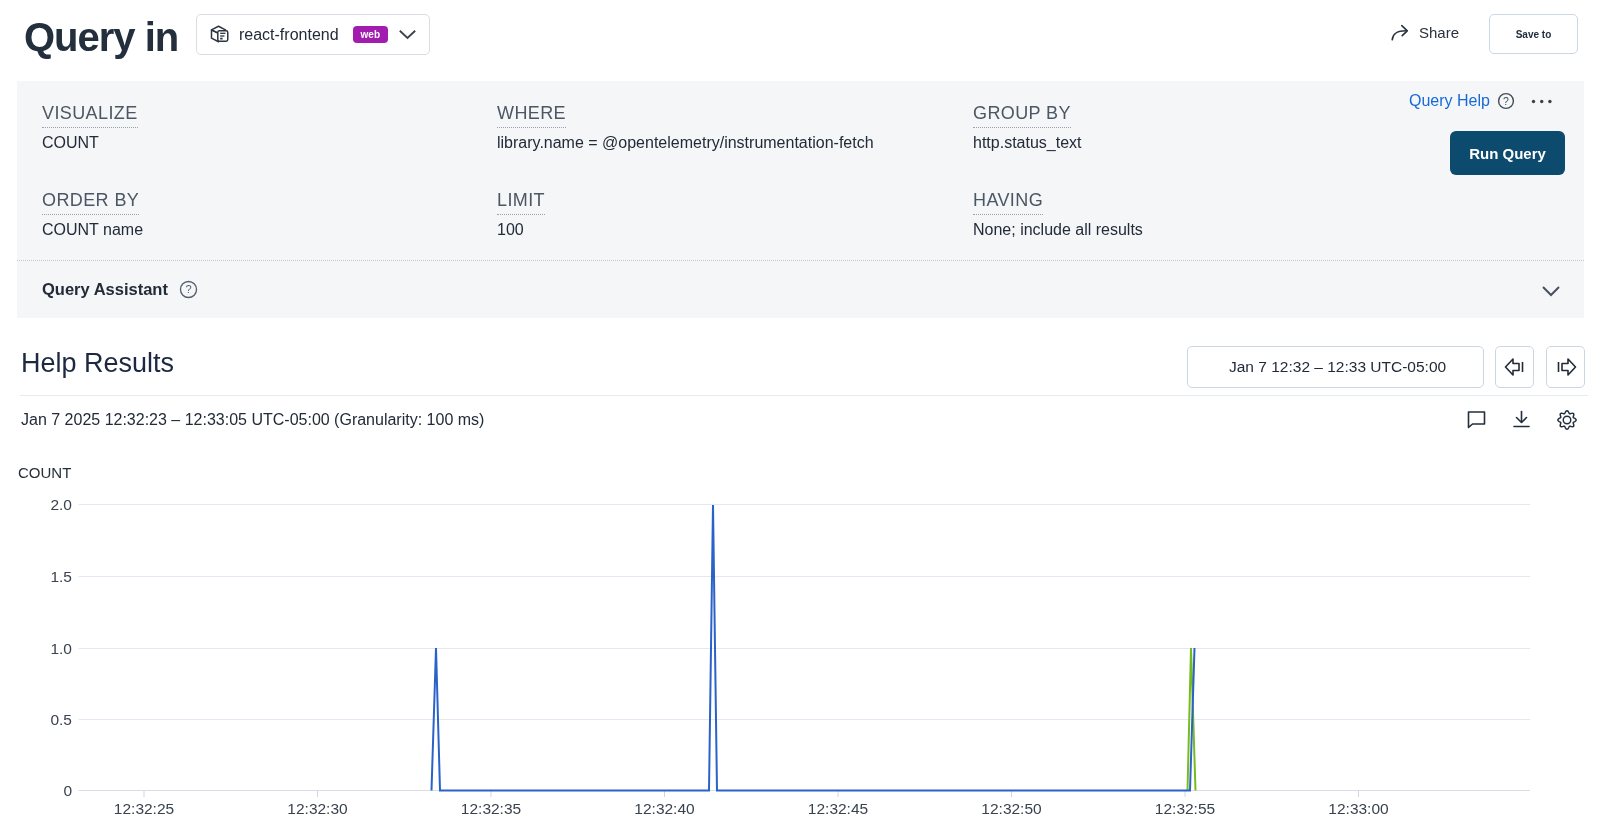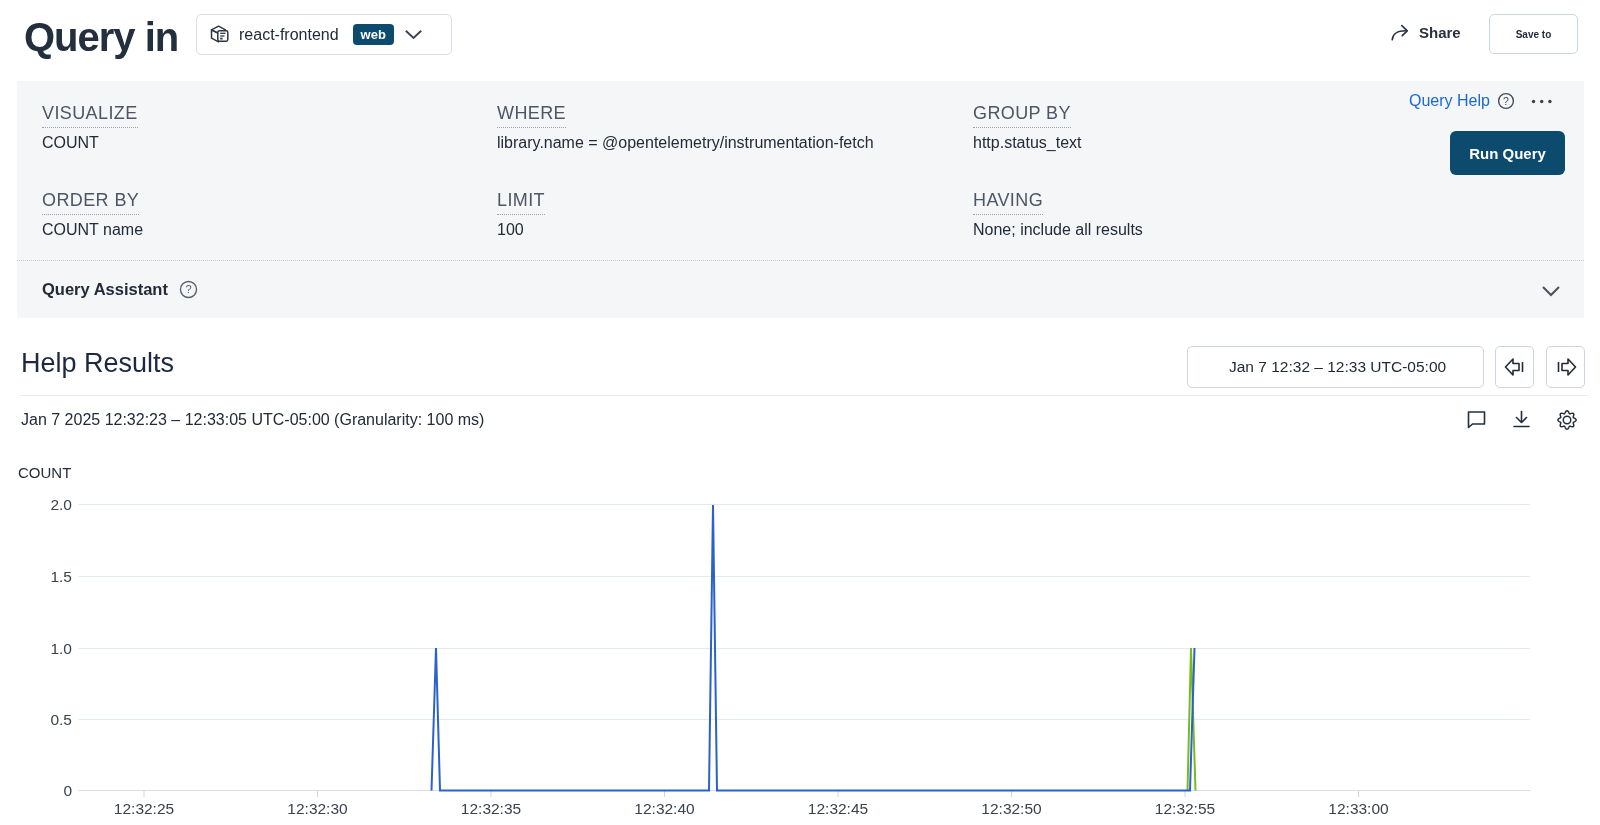--- a/index.html
+++ b/index.html
@@ -1,26 +1,26 @@
 <!DOCTYPE html>
 <html><head>
 <meta charset="utf-8">
 <style>
   * { margin:0; padding:0; box-sizing:border-box; }
   html,body { width:1600px; height:825px; background:#fff; font-family:"Liberation Sans", sans-serif; position:relative; overflow:hidden; }
   .abs { position:absolute; }
 
   
   .title { left:24px; top:14px; font-size:40px; font-weight:700; color:#232f3d; letter-spacing:-1px; line-height:46px; }
-  .ds-btn { left:196px; top:14px; width:256px; height:41px; background:#fff; border:1px solid #d9dee6; border-radius:5px; display:flex; align-items:center; padding:0 12px; white-space:nowrap; }
+  .ds-btn { left:196px; top:14px; width:234px; height:41px; background:#fff; border:1px solid #d9dee6; border-radius:5px; display:flex; align-items:center; padding:0 12px; white-space:nowrap; }
   .ds-name { font-size:16px; color:#222b38; margin-left:9px; }
-  .ds-badge { background:#0c4a6e; color:#fff; font-size:13px; font-weight:700; border-radius:4px; padding:2.5px 8px 3.5px; margin-left:14px; }
+  .ds-badge { background:#a21caf; color:#fff; font-size:10px; font-weight:700; border-radius:4px; padding:2.5px 8px 3.5px; margin-left:14px; }
   .ds-chev { margin-left:10px; }
 
-  .share { left:1391px; top:24px; display:flex; align-items:center; color:#28323e; font-size:15px; font-weight:700; }
+  .share { left:1391px; top:24px; display:flex; align-items:center; color:#28323e; font-size:15px; font-weight:400; }
   .saveto { left:1489px; top:14px; width:89px; height:40px; border:1px solid #ccd7e6; border-radius:5px; background:#fff; color:#222e3c; font-size:10px; font-weight:700; display:flex; align-items:center; justify-content:center; }
 
   
   .panel { left:17px; top:81px; width:1567px; height:179px; background:#f4f6f8; }
   .qa-row { left:17px; top:260px; width:1567px; height:58px; background:#f4f6f8; border-top:1px dotted #c3c9d2; }
   .lbl { font-size:18px; color:#4d5664; letter-spacing:0.4px; border-bottom:1px dotted #9aa2ad; padding-bottom:4px; }
   .val { font-size:16px; color:#222b38; }
 
   .qhelp { color:#1669d8; font-size:16px; }
   .runq { left:1450px; top:131px; width:115px; height:44px; background:#0c4a6e; border-radius:6px; color:#fff; font-size:15px; font-weight:700; display:flex; align-items:center; justify-content:center; }

